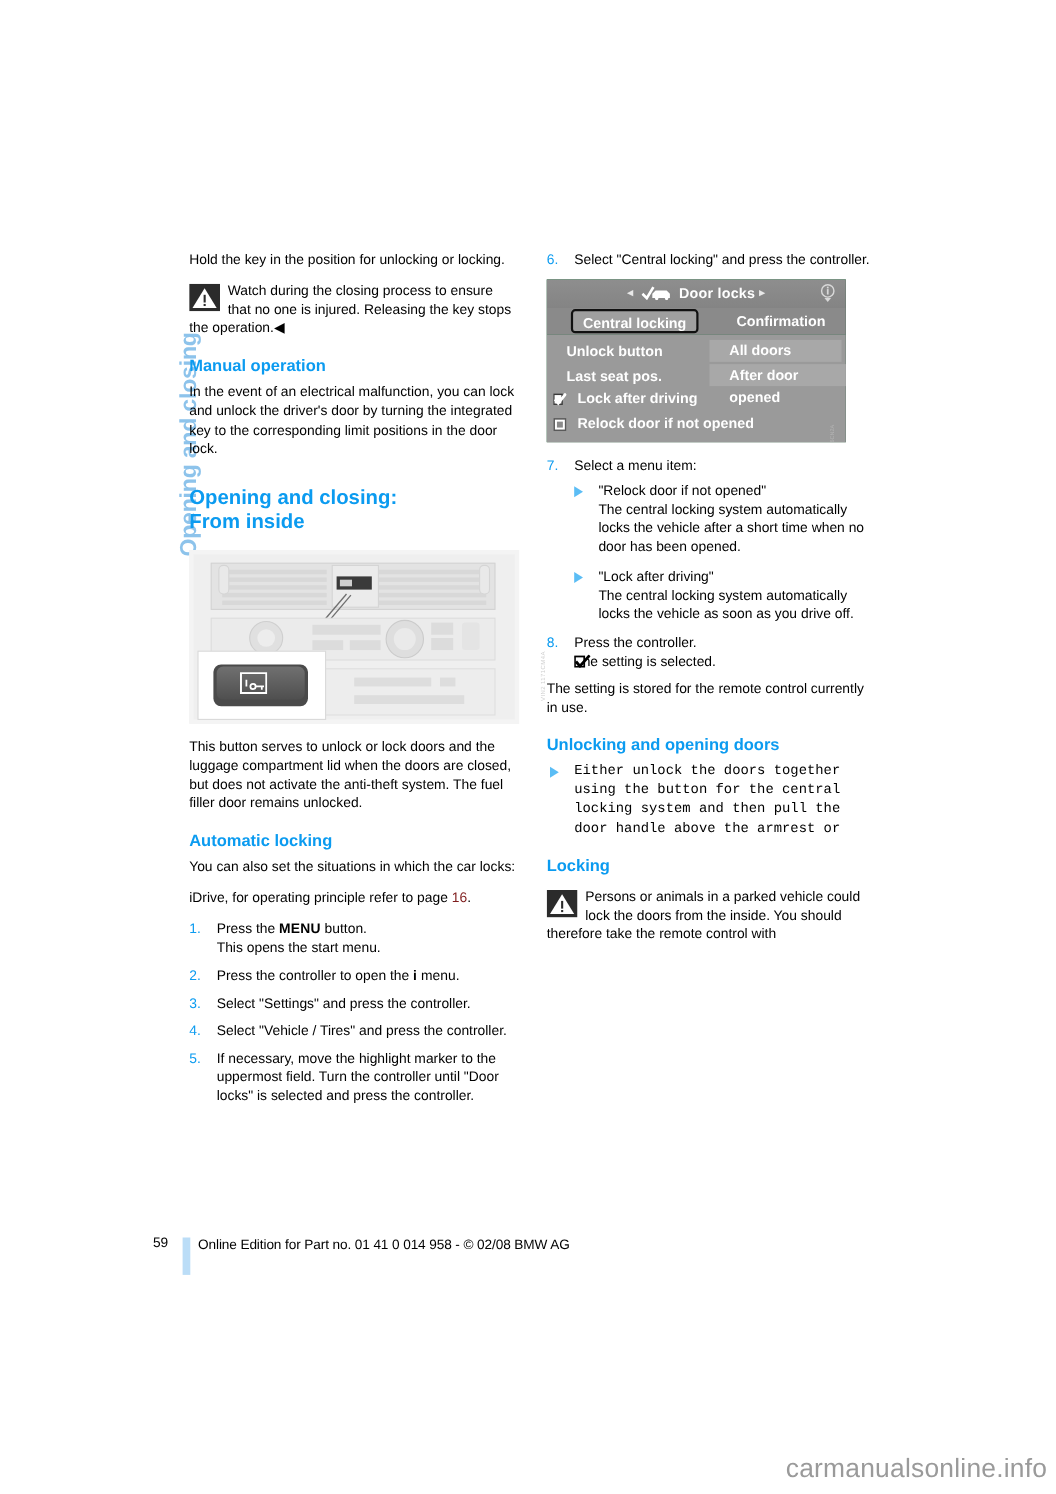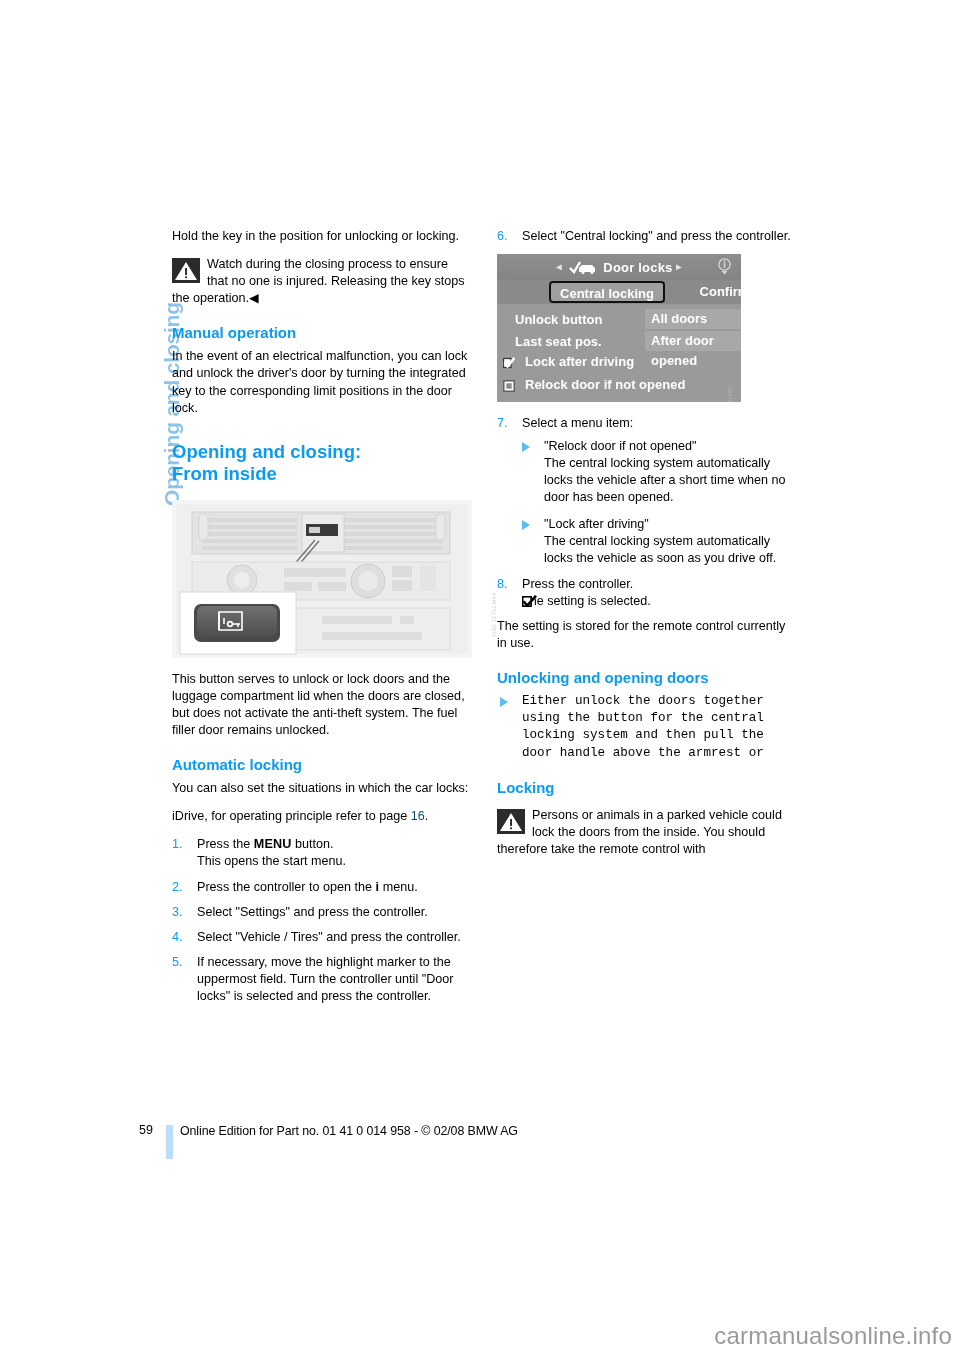--- a/index.html
+++ b/index.html
@@ -60,21 +60,21 @@
     line-height: 19px;
   }
   h1.chapter {
     font-size: 18.5px;
     font-weight: bold;
     color: #0B9BF0;
     margin: 24px 0 14px 0;
     line-height: 22.5px;
   }
 
-  .blue { color: #0c4a6e; }
+  .blue { color: #7f1d1d; }
   b.menu { font-weight: bold; letter-spacing: 0.2px; }
 
   
   .warn {
     position: relative;
     margin: 0 0 11px 0;
   }
   .warn-icon {
     float: left;
     width: 28px;
@@ -170,21 +170,21 @@
     color: #cfcfcf;
     transform: rotate(-90deg);
     transform-origin: right top;
     white-space: nowrap;
     letter-spacing: 0.4px;
   }
 
   
   .idrive {
     position: relative;
-    width: 244px;
+    width: 272px;
     height: 148px;
     margin: 9px 0 13px 0;
     background: #14532d;
     overflow: hidden;
   }
   .id-top {
     height: 26px;
     background: linear-gradient(#8e8e8e, #848484);
     position: relative;
   }
@@ -223,21 +223,20 @@
   }
   .id-tab {
     position: absolute;
     top: 1px;
     height: 22px;
     line-height: 22px;
     color: #ffffff;
     font-size: 13px;
     font-weight: bold;
     text-align: center;
-    margin-left: 30px;
   }
   .id-tab.sel {
     left: 22px;
     width: 116px;
     background: #9f9f9f;
     border: 2.5px solid #111111;
     border-radius: 4px;
     box-sizing: border-box;
     color: #ffffff;
   }
@@ -263,21 +262,21 @@
     position: absolute;
     left: 6px;
     top: 2px;
   }
   .id-value {
     position: absolute;
     left: 136px;
     top: 0px;
     height: 20px;
     line-height: 20px;
-    padding: 0 6px;
+    padding: 0 18px;
     background: #a8a8a8;
     min-width: 120px;
     box-sizing: border-box;
   }
   .id-check-row {
     position: relative;
     height: 23px;
     font-size: 13px;
     font-weight: bold;
     color: #ffffff;

